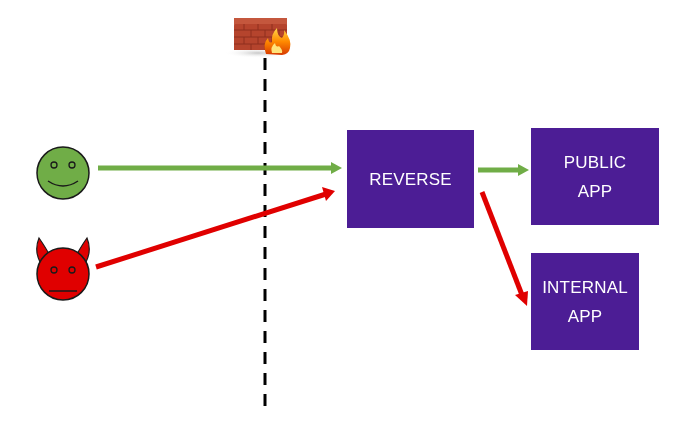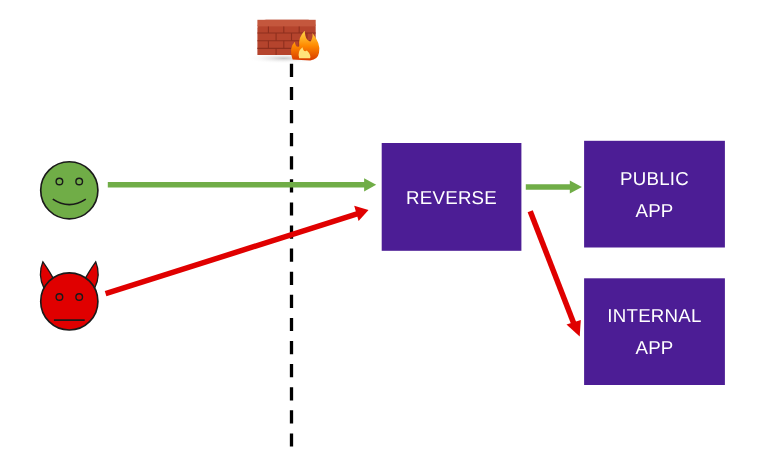--- a/index.html
+++ b/index.html
@@ -6,21 +6,21 @@
   body { width: 694px; height: 427px; position: relative; overflow: hidden; font-family: "Liberation Sans", sans-serif; }
   svg.canvas { position: absolute; left: 0; top: 0; }
   .box {
     position: absolute; background: #4c1d95; color: #ffffff;
     display: flex; flex-direction: column; align-items: center; justify-content: center;
     font-family: "Liberation Sans", sans-serif; font-size: 17px; line-height: 29px; text-align: center;
     letter-spacing: 0.2px;
   }
   #box-proxy { left: 347px; top: 130px; width: 127px; height: 98px; }
   #box-public { left: 531px; top: 128px; width: 128px; height: 97px; }
-  #box-internal { left: 531px; top: 253px; width: 128px; height: 97px; }
+  #box-internal { left: 531px; top: 253px; width: 108px; height: 97px; }
 </style>
 </head>
 <body>
 
 <svg class="canvas" width="694" height="427" viewBox="0 0 694 427">
   <defs>
     <radialGradient id="fwShadow" cx="50%" cy="50%" r="50%">
       <stop offset="0%" stop-color="#c8c8c8"></stop>
       <stop offset="100%" stop-color="#ffffff" stop-opacity="0"></stop>
     </radialGradient>

